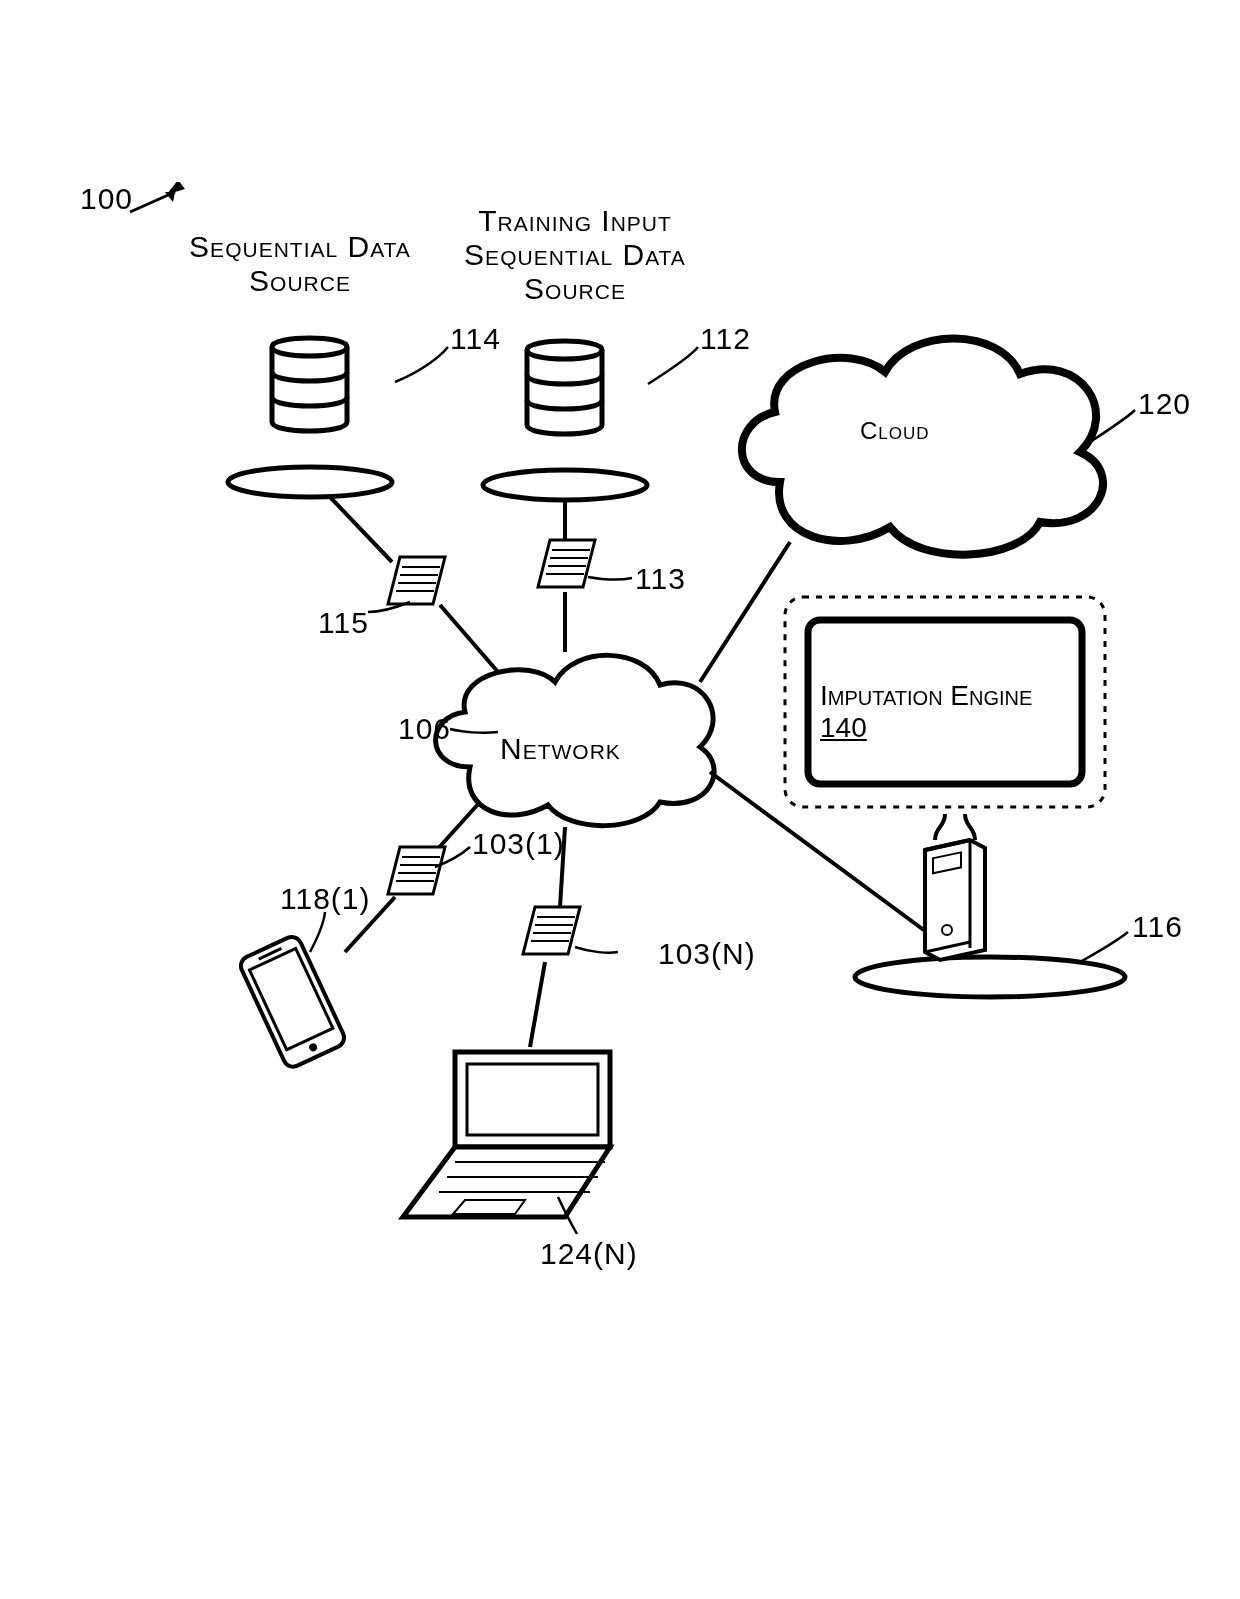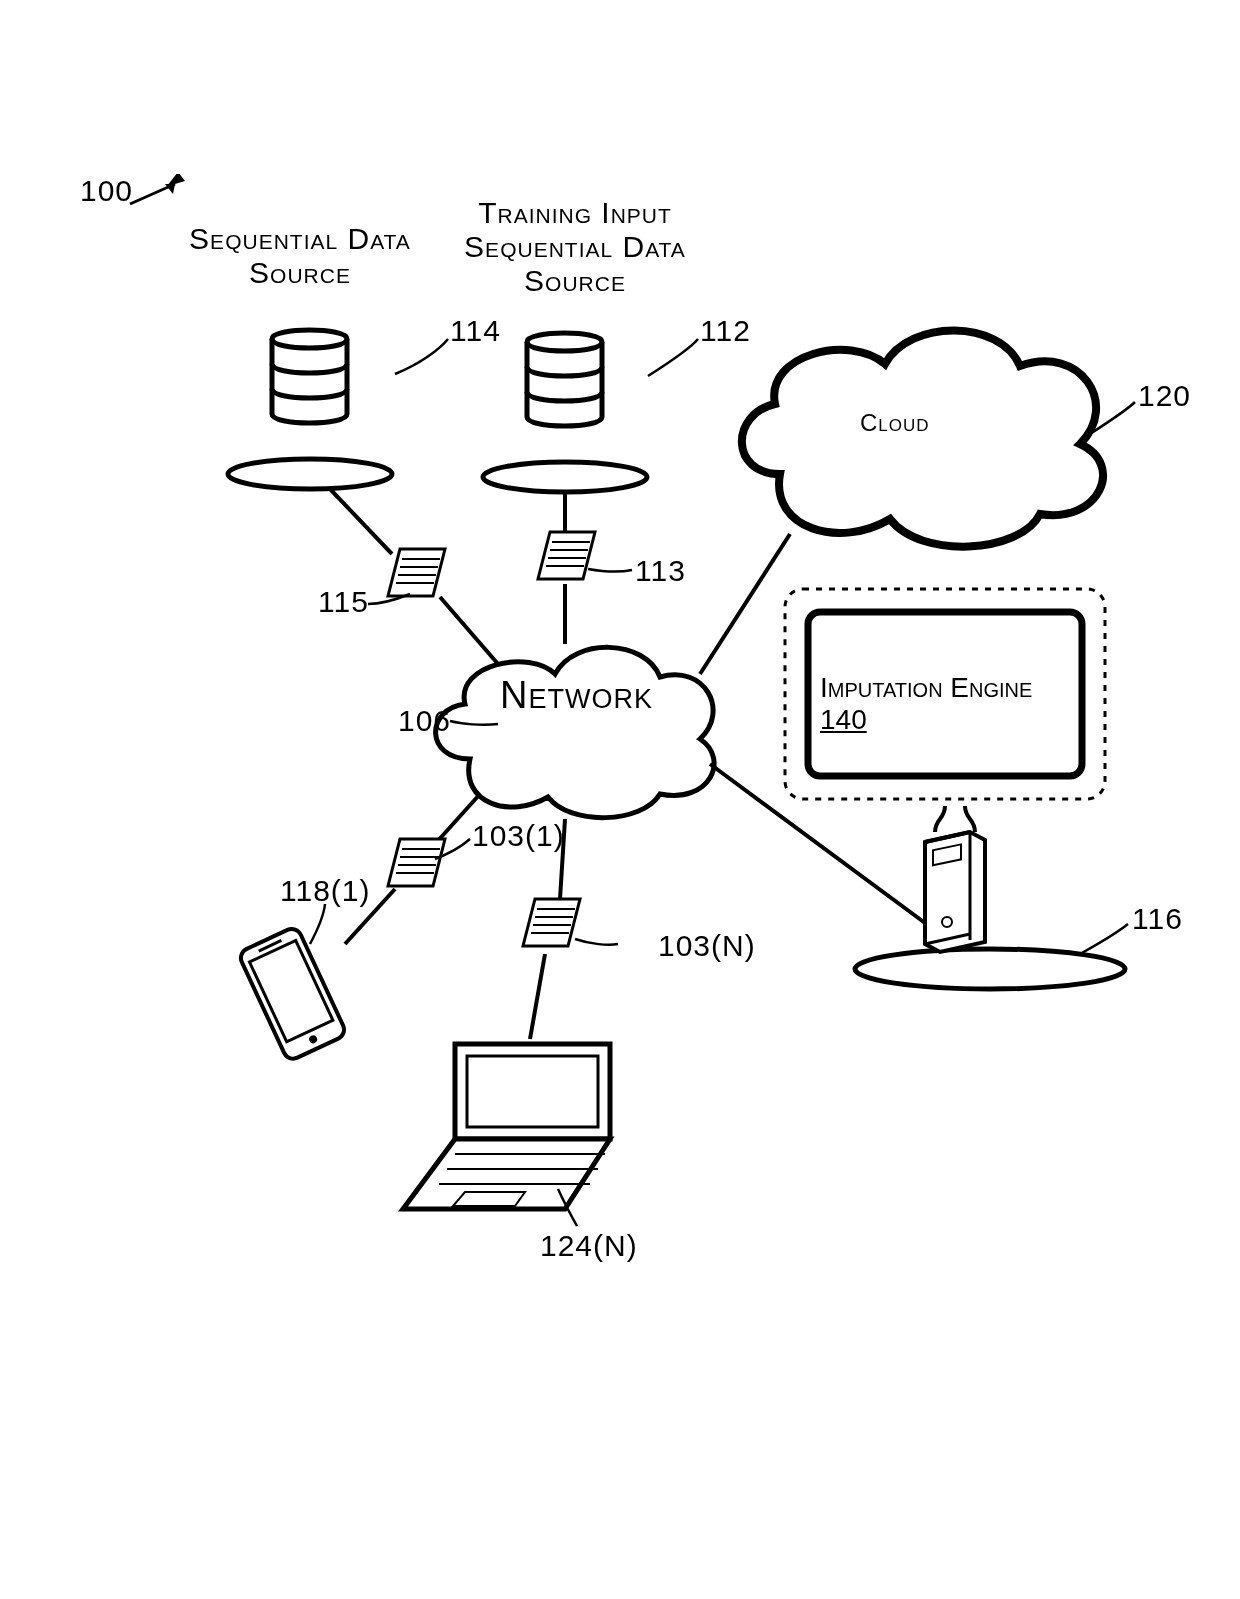--- a/index.html
+++ b/index.html
@@ -1,16 +1,16 @@
 <!DOCTYPE html>
 <html><head>
 <meta charset="utf-8">
 <style>
   html,body{margin:0;padding:0;background:#fff;font-family:"Segoe UI",Arial,sans-serif;color:#000}
-  .page{position:relative;width:1240px;height:1297px;margin:4px auto;background:#fff}
+  .page{position:relative;width:1240px;height:1297px;margin:12px auto;background:#fff}
   .abs{position:absolute}
   .label{font-variant:small-caps;font-weight:400;font-size:30px;letter-spacing:1px;white-space:pre;text-align:center}
   .ref-num{font-family:Arial,sans-serif;font-size:30px;letter-spacing:1px}
   .platform{fill:none;stroke:#000;stroke-width:5}
   .connector{stroke:#000;stroke-width:4;fill:none}
   .leader{stroke:#000;stroke-width:2.5;fill:none}
   .fig-label{font-family:Arial,sans-serif;font-weight:700;font-size:54px;letter-spacing:2px}
   .arrow-head{fill:#000}
   .cloud-heavy{fill:none;stroke:#000;stroke-width:8}
   .cloud-normal{fill:none;stroke:#000;stroke-width:5}
@@ -57,21 +57,21 @@
 </svg>
 
 <svg class="abs" style="left:720px;top:290px" width="400" height="270">
   <path class="cloud-heavy" d="M60,180 C10,180 10,120 55,110 C45,60 130,40 165,70 C190,25 280,25 300,72 C360,50 400,110 360,150 C405,170 380,230 320,220 C300,260 200,265 170,225 C120,255 50,235 60,180 Z"></path>
 </svg>
 <div class="abs label" style="left:860px;top:405px;font-size:24px">Cloud</div>
 
 <svg class="abs" style="left:420px;top:615px" width="310" height="215">
   <path class="cloud-normal" d="M50,140 C5,140 5,90 45,85 C35,45 110,30 135,55 C155,18 225,20 240,58 C285,45 310,92 280,120 C310,140 290,185 240,175 C222,205 150,207 128,178 C90,200 40,185 50,140 Z"></path>
 </svg>
-<div class="abs label" style="left:500px;top:670px;font-size:38px">Network</div>
+<div class="abs label" style="left:500px;top:720px;font-size:30px">Network</div>
 
 <svg class="abs" style="left:0;top:0;width:1240px;height:1599px;pointer-events:none">
 
   <line class="connector" x1="330" y1="485" x2="392" y2="550"></line>
   <line class="connector" x1="440" y1="593" x2="498" y2="660"></line>
 
   <line class="connector" x1="565" y1="488" x2="565" y2="530"></line>
   <line class="connector" x1="565" y1="580" x2="565" y2="640"></line>
 
   <line class="connector" x1="790" y1="530" x2="700" y2="670"></line>
@@ -168,21 +168,21 @@
   <path class="leader" d="M435,855 C448,850 462,842 470,835"></path>
   <path class="leader" d="M310,940 C318,925 324,910 325,900"></path>
   <path class="leader" d="M575,935 C590,940 608,942 618,940"></path>
   <path class="leader" d="M558,1185 C565,1200 573,1215 577,1222"></path>
   <path class="leader" d="M1080,950 C1098,940 1118,928 1128,920"></path>
 </svg>
 
 <div class="abs ref-num" style="left:450px;top:310px">114</div>
 <div class="abs ref-num" style="left:700px;top:310px">112</div>
 <div class="abs ref-num" style="left:1138px;top:375px">120</div>
-<div class="abs ref-num" style="left:318px;top:581px">115</div>
+<div class="abs ref-num" style="left:318px;top:594px">115</div>
 <div class="abs ref-num" style="left:635px;top:550px">113</div>
 <div class="abs ref-num" style="left:398px;top:700px">106</div>
 <div class="abs ref-num" style="left:472px;top:815px">103(1)</div>
 <div class="abs ref-num" style="left:280px;top:870px">118(1)</div>
 <div class="abs ref-num" style="left:658px;top:925px">103(N)</div>
 <div class="abs ref-num" style="left:540px;top:1225px">124(N)</div>
 <div class="abs ref-num" style="left:1132px;top:898px">116</div>
 
 
 </div>

